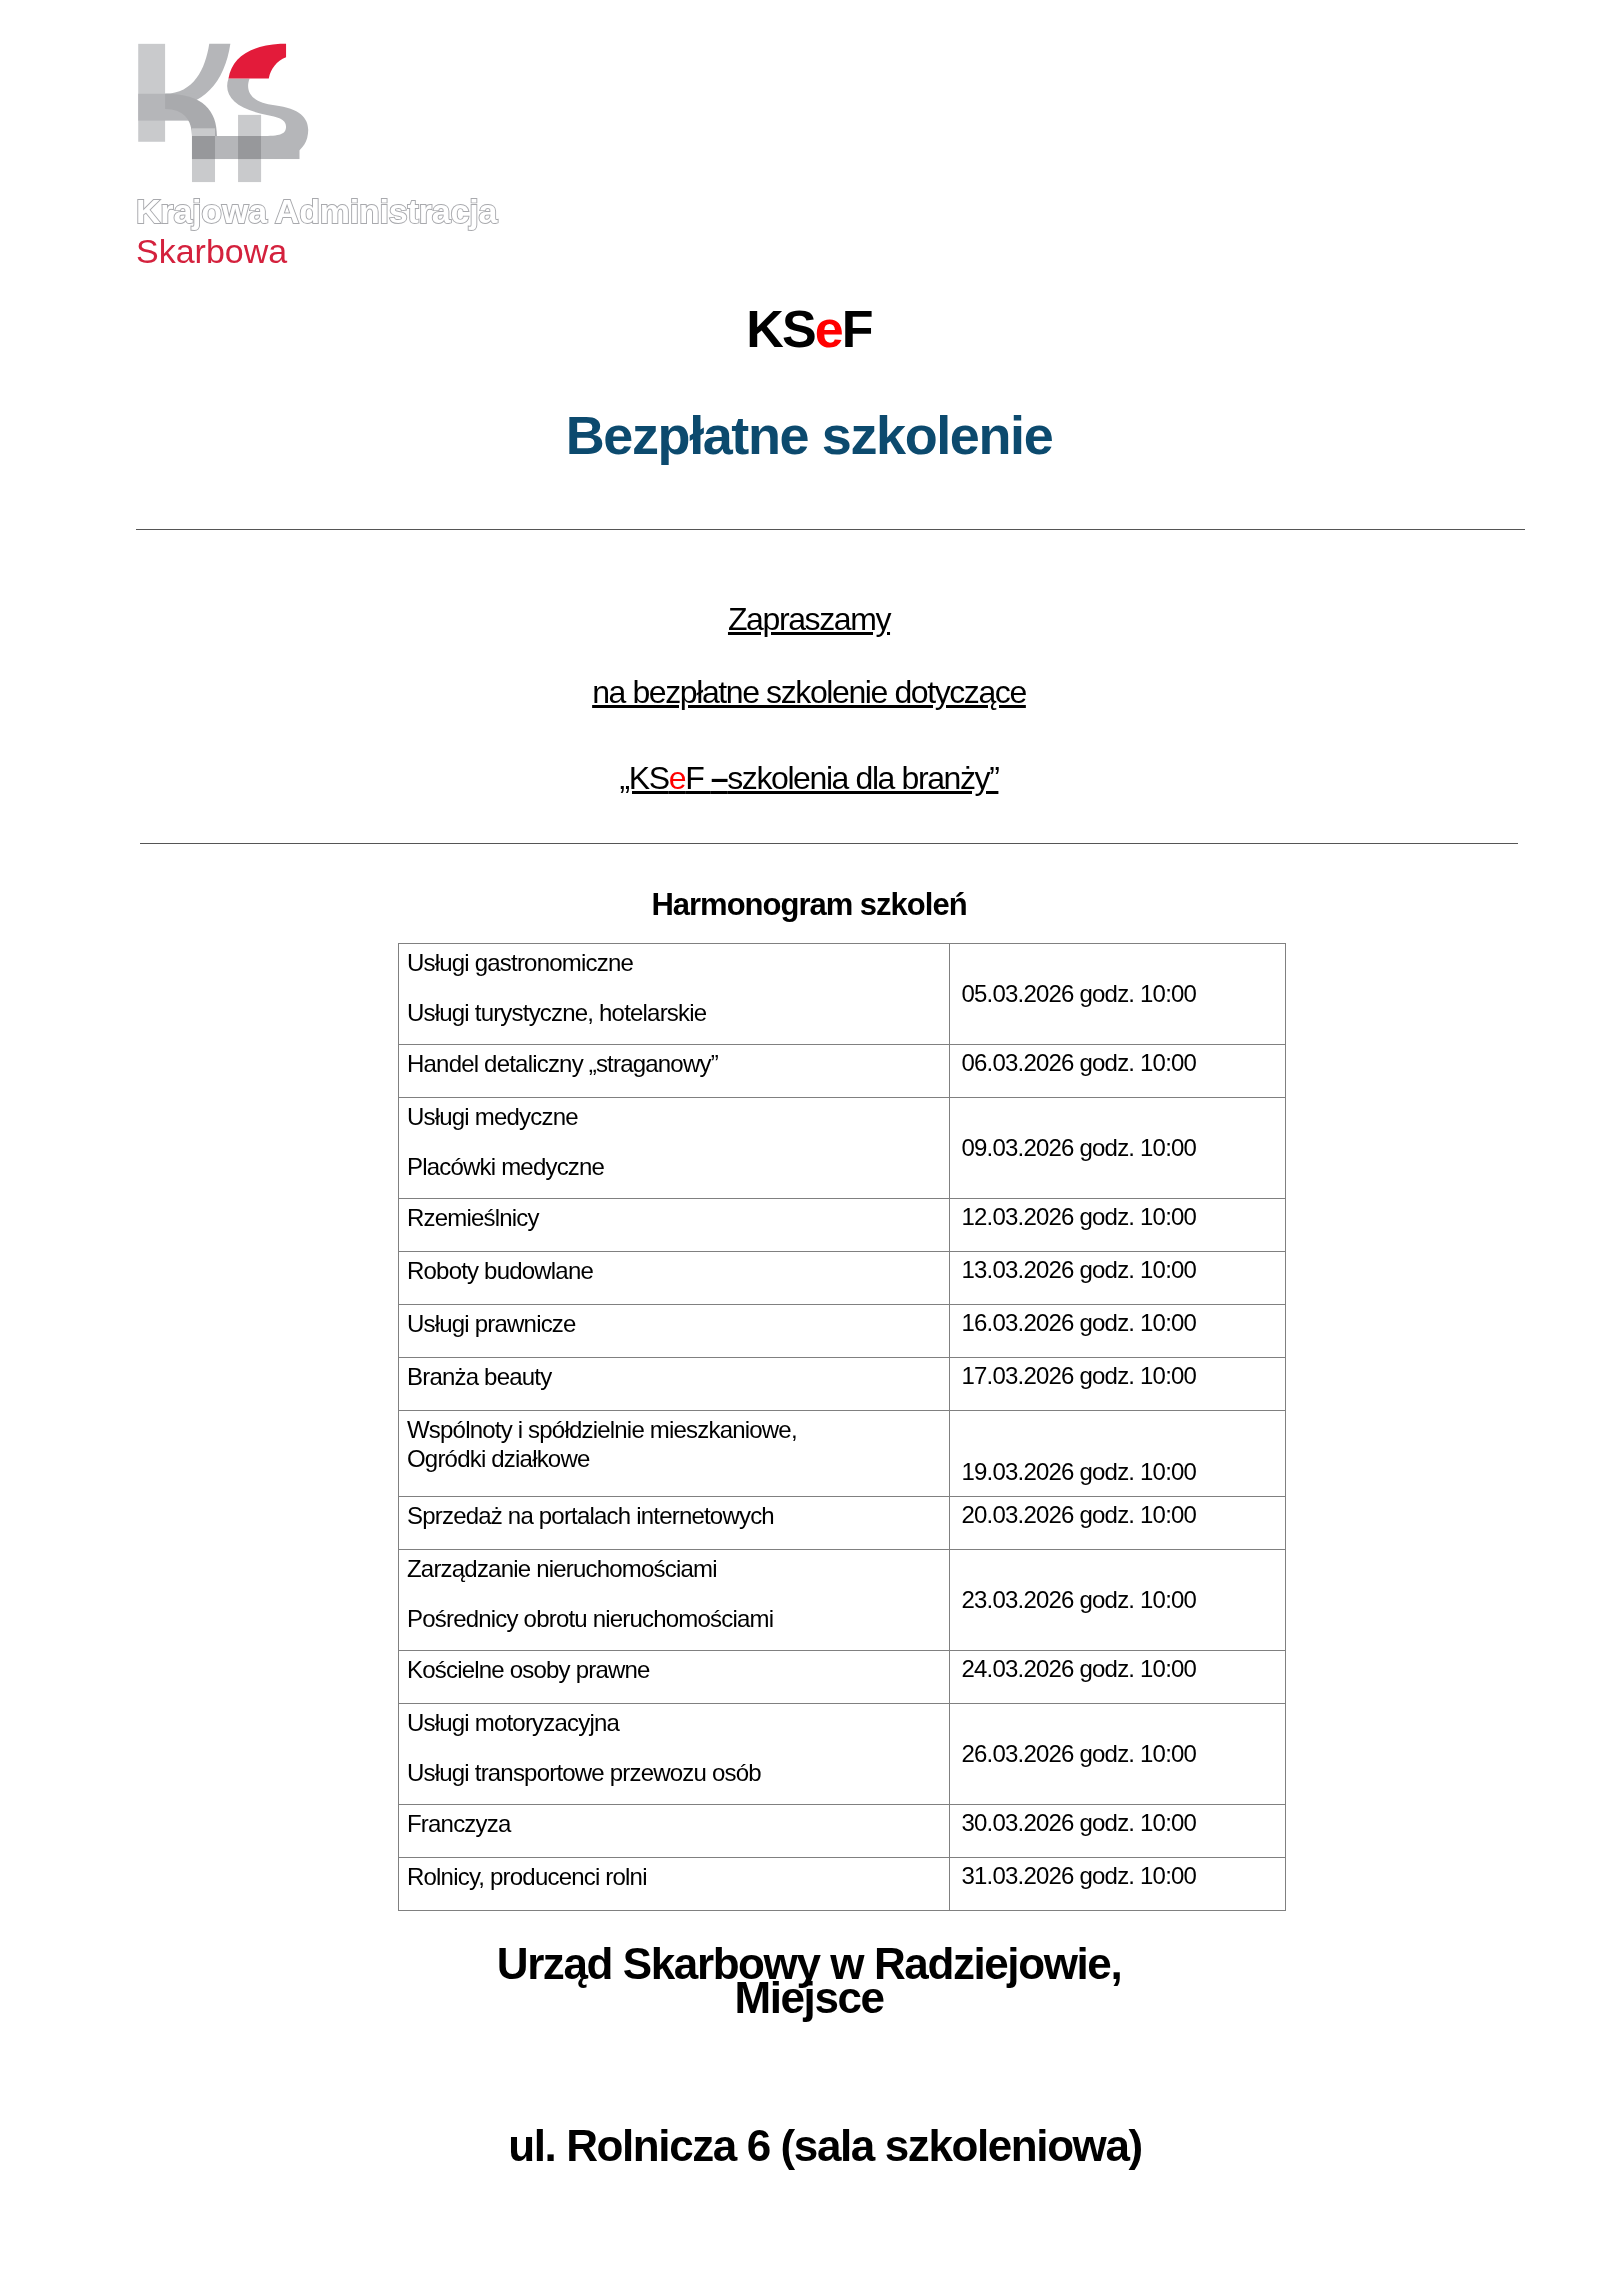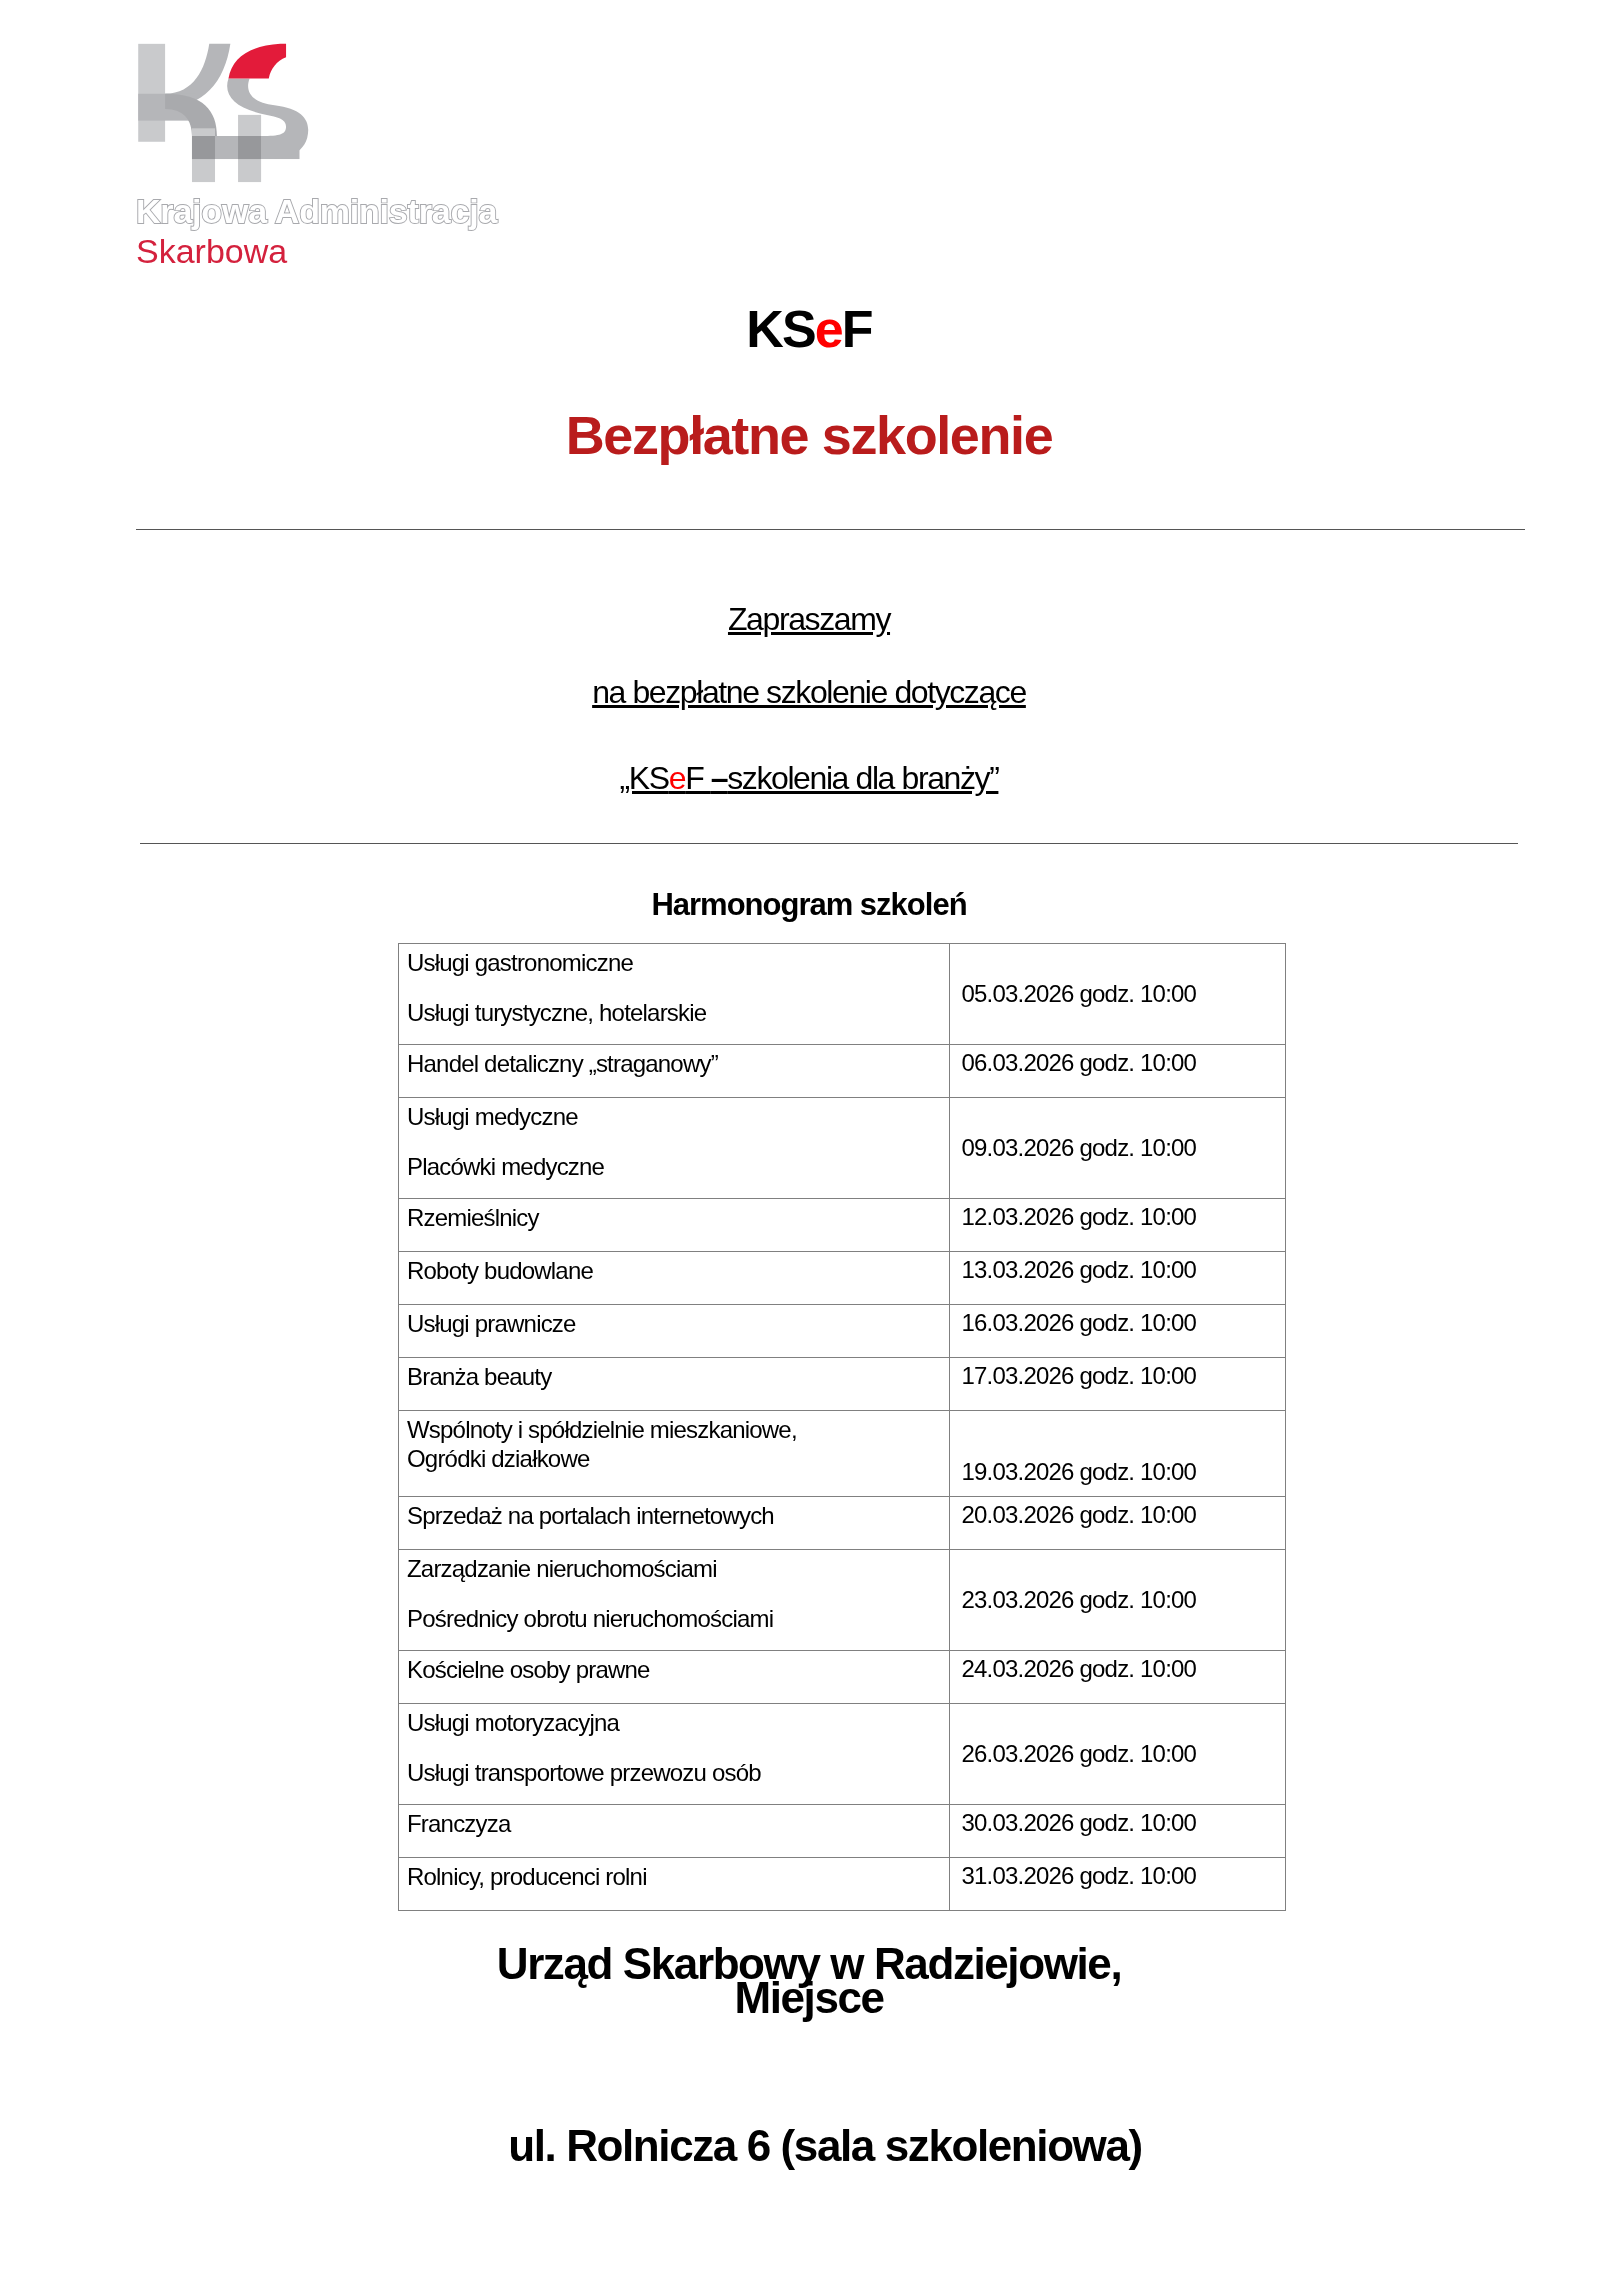--- a/index.html
+++ b/index.html
@@ -65,21 +65,21 @@
       position: absolute;
       left: 0;
       width: 1618px;
       top: 402px;
       text-align: center;
       font-family: "Liberation Sans", sans-serif;
       font-weight: bold;
       font-size: 54px;
       line-height: 67px;
       letter-spacing: -1.4px;
-      color: #b91c1c;
+      color: #0c4a6e;
     }
 
     .rule {
       position: absolute;
       height: 0;
       border-top: 1.9px solid #555555;
     }
     .rule-1 { left: 136px; width: 1389px; top: 529px; }
     .rule-2 { left: 140px; width: 1378px; top: 843px; }
 

